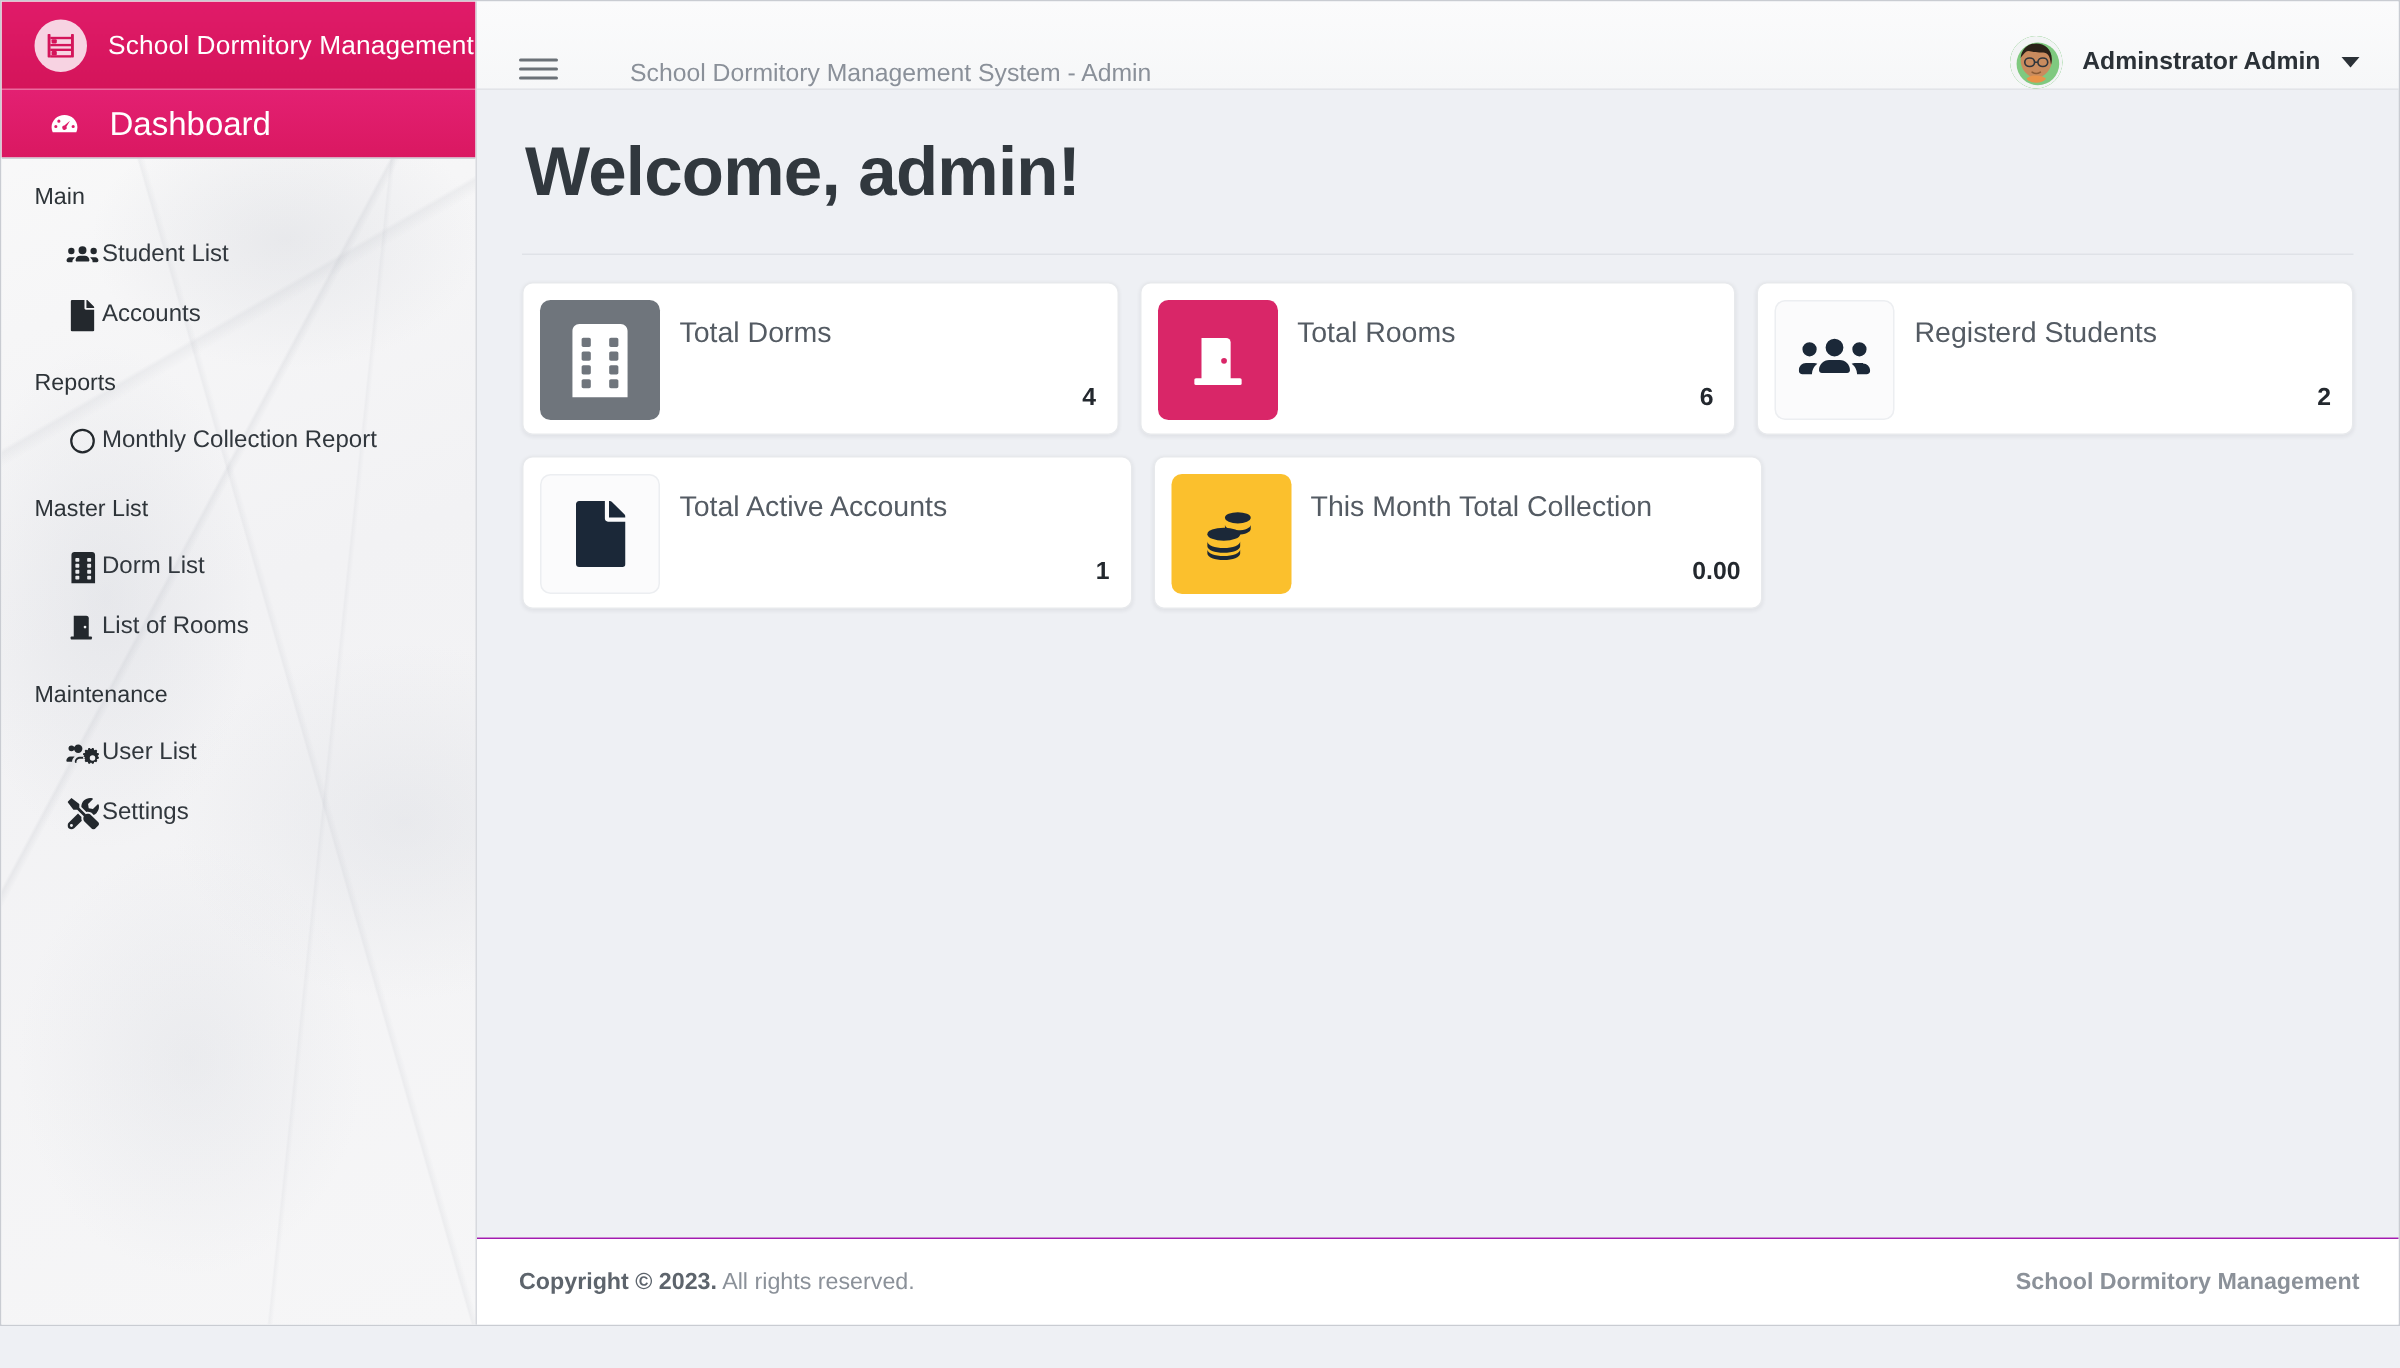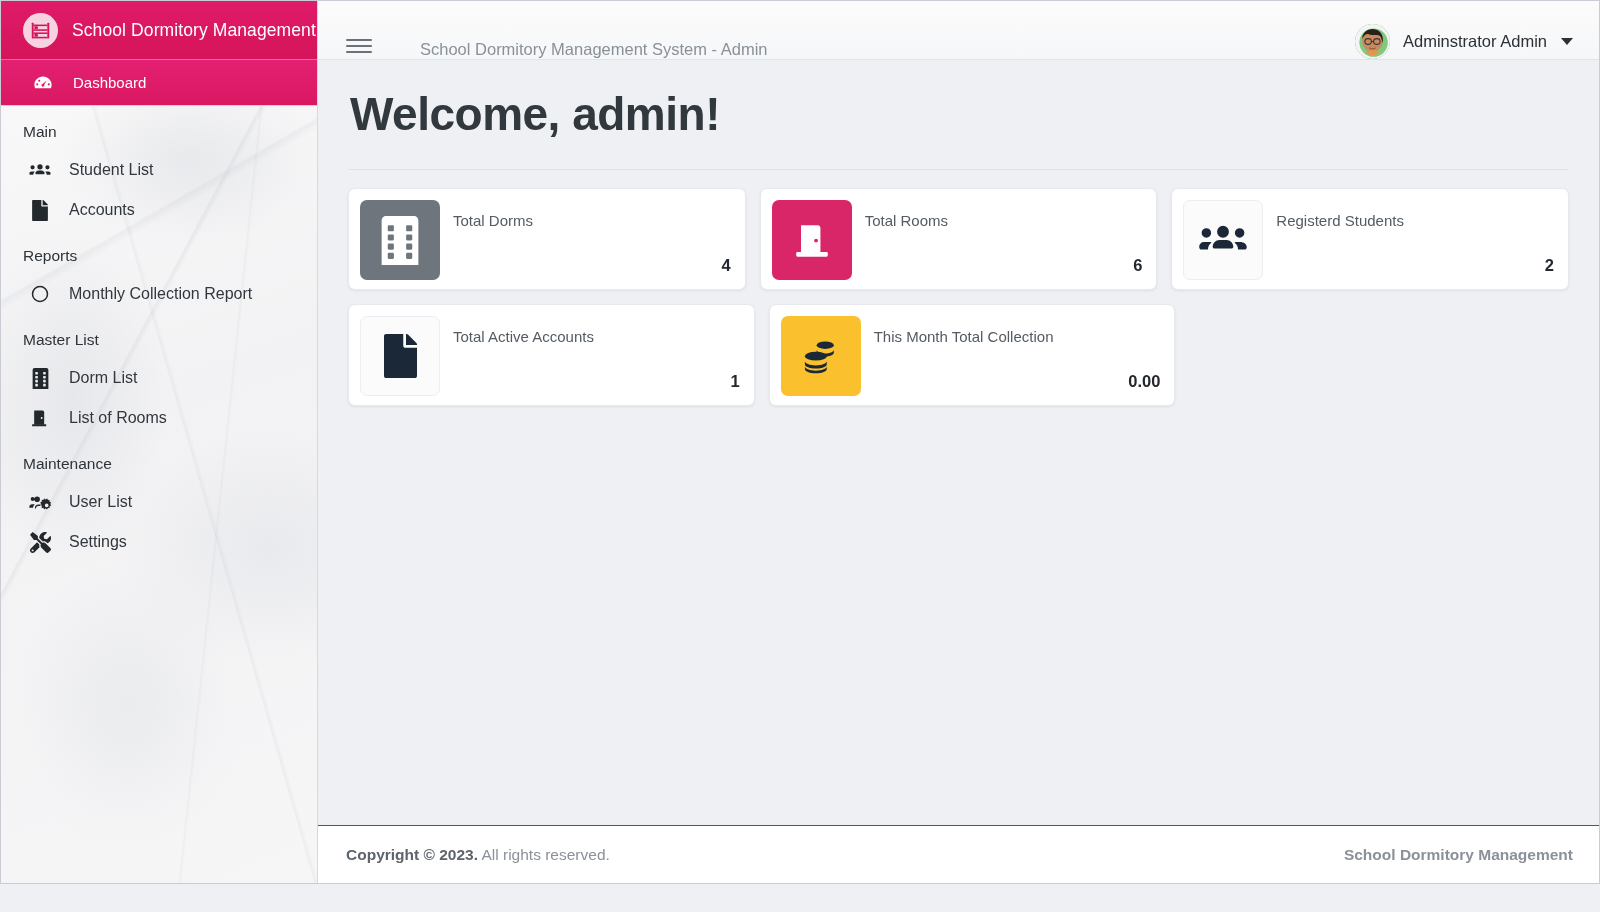--- a/index.html
+++ b/index.html
@@ -80,37 +80,36 @@
     height: 46px;
     background: linear-gradient(180deg, #e32072 0%, #da1861 100%);
     display: flex;
     align-items: center;
     padding-left: 29px;
     gap: 17px;
     border-bottom: 1px solid #cfd2d7;
   }
   .nav-active .nav-label {
     color: #ffffff;
-    font-size: 15px;
+    font-size: 22px;
   }
 
   .nav-section {
     position: relative;
     z-index: 2;
     font-size: 15.5px;
     color: #2d3338;
     padding: 17px 0 9px 22px;
   }
   .nav-item {
     position: relative;
     z-index: 2;
     display: flex;
     align-items: center;
-    gap: 16px;
-    padding: 8px 0 8px 26px;
+    padding: 8px 0 8px 41px;
     font-size: 16px;
     color: #31373d;
     cursor: pointer;
   }
   .nav-icon {
     width: 26px; height: 24px;
     display: flex; align-items: center; justify-content: center;
     flex: 0 0 26px;
     color: #23282d;
   }
@@ -156,21 +155,21 @@
   }
   .avatar {
     width: 35px; height: 35px;
     border-radius: 50%;
     overflow: hidden;
     flex: 0 0 35px;
     background: #7ec97e;
   }
   .user-name {
     font-size: 16.5px;
-    font-weight: normal;
+    font-weight: bold;
     color: #2b3137;
     white-space: nowrap;
   }
   .caret {
     width: 0; height: 0;
     border-left: 6px solid transparent;
     border-right: 6px solid transparent;
     border-top: 7px solid #2b3137;
     margin-left: 1px;
   }
@@ -222,21 +221,21 @@
   .stat-body {
     flex: 1 1 auto;
     min-width: 0;
     height: 80px;
     padding-left: 13px;
     display: flex;
     flex-direction: column;
     justify-content: space-between;
   }
   .stat-label {
-    font-size: 15px;
+    font-size: 19px;
     color: #545b63;
     padding-top: 12px;
     white-space: nowrap;
     overflow: hidden;
     text-overflow: ellipsis;
   }
   .stat-value {
     font-size: 16.5px;
     font-weight: bold;
     color: #23282e;

